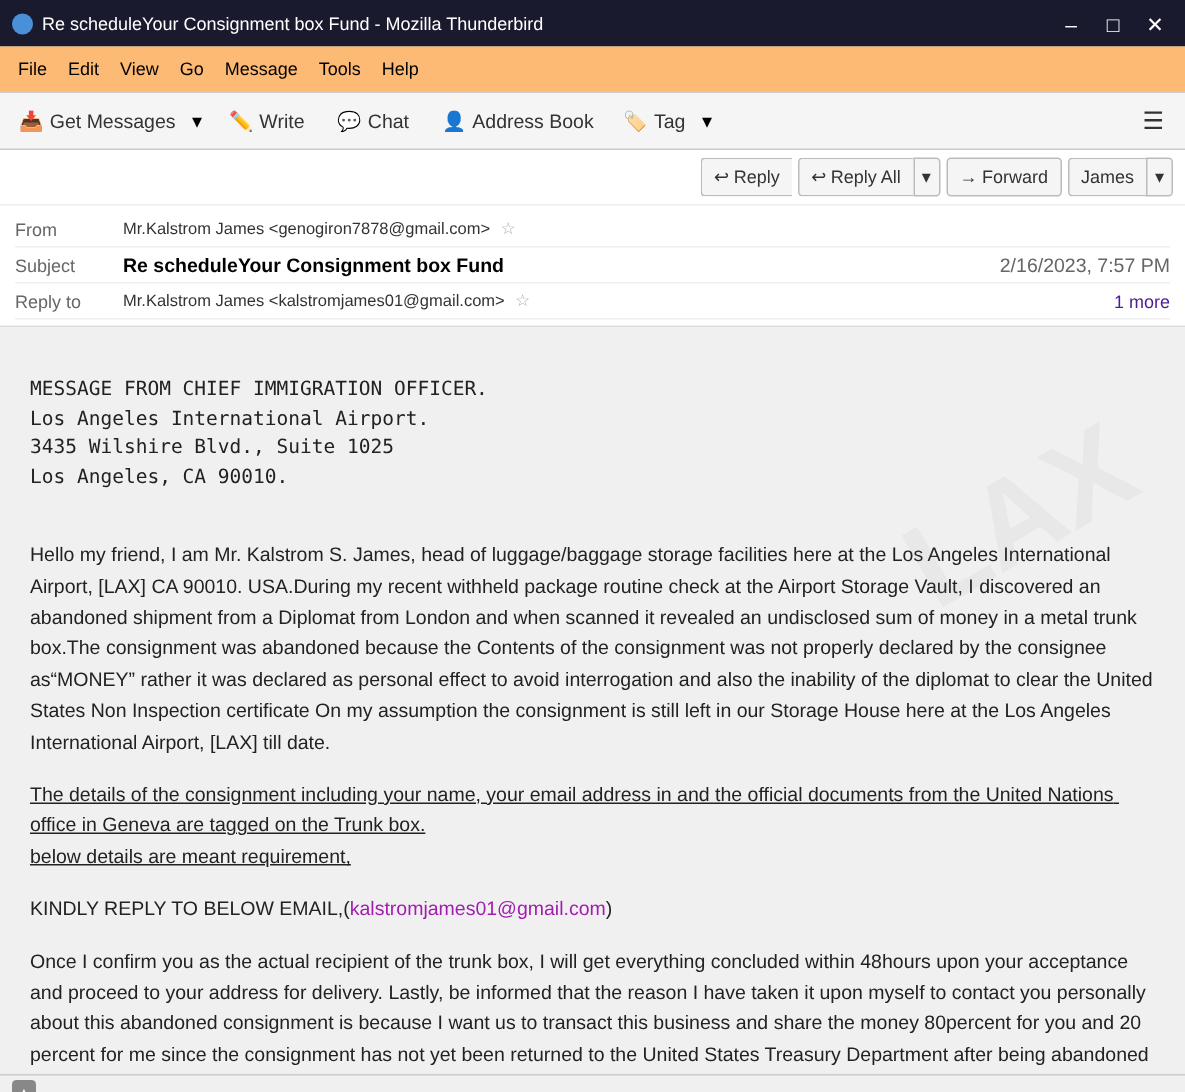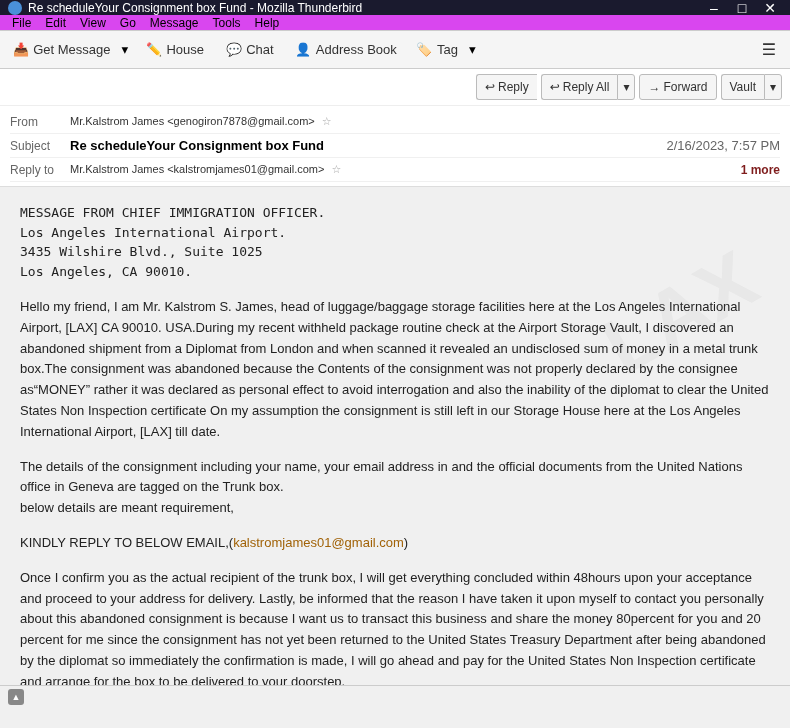--- a/index.html
+++ b/index.html
@@ -13,21 +13,21 @@
     }
 
     
     .title-bar {
       background: #1a1a2e;
       color: #fff;
       display: flex;
       align-items: center;
       justify-content: space-between;
       padding: 4px 8px;
-      height: 15px;
+      height: 31px;
       font-size: 12px;
     }
     .title-bar-left {
       display: flex;
       align-items: center;
       gap: 6px;
     }
     .title-bar-icon {
       width: 14px;
       height: 14px;
@@ -47,25 +47,25 @@
       color: #fff;
       cursor: pointer;
       font-size: 14px;
       display: flex;
       align-items: center;
       justify-content: center;
     }
 
     
     .menu-bar {
-      background: #d946ef;
+      background: #fdba74;
       display: flex;
       align-items: center;
       padding: 2px 6px;
-      height: 16px;
+      height: 31px;
       border-bottom: 1px solid #ccc;
       font-size: 12px;
       gap: 2px;
     }
     .menu-item {
       padding: 2px 6px;
       cursor: pointer;
       border-radius: 3px;
     }
 
@@ -174,20 +174,21 @@
     .email-fields {
       padding: 4px 10px;
     }
     .email-field-row {
       display: flex;
       align-items: center;
       padding: 3px 0;
       font-size: 12px;
       border-bottom: 1px solid #f0f0f0;
       min-height: 24px;
+      gap: 12px;
     }
     .field-label {
       color: #666;
       width: 60px;
       flex-shrink: 0;
       font-size: 12px;
     }
     .field-value {
       flex: 1;
       color: #333;
@@ -202,39 +203,39 @@
       margin-left: auto;
       color: #666;
       font-size: 13px;
     }
     .star-icon {
       color: #aaa;
       margin-left: 4px;
       cursor: pointer;
     }
     .email-link {
-      color: #a16207;
+      color: #a21caf;
       text-decoration: none;
     }
     .more-link {
-      color: #7f1d1d;
-      font-weight: bold;
+      color: #4c1d95;
+      font-weight: normal;
       font-size: 12px;
       cursor: pointer;
     }
     .to-avatar {
       width: 24px;
       height: 16px;
       background: #888;
       border-radius: 3px;
       display: inline-block;
       margin-right: 4px;
     }
     .email-content {
-      padding: 16px 20px;
+      padding: 32px 20px;
       font-size: 13px;
       line-height: 1.5;
       color: #222;
       font-family: monospace;
       white-space: pre-wrap;
       word-wrap: break-word;
     }
     .watermark {
       position: absolute;
       right: 30px;
@@ -312,28 +313,28 @@
   <span class="menu-item">Go</span>
   <span class="menu-item">Message</span>
   <span class="menu-item">Tools</span>
   <span class="menu-item">Help</span>
 </div>
 
 <div class="toolbar">
   <div class="toolbar-btn-with-arrow">
     <button class="main-btn">
       <span>📥</span>
-      <span>Get Message</span>
+      <span>Get Messages</span>
     </button>
     <button class="arrow-btn">▾</button>
   </div>
 
   <button class="toolbar-btn">
     <span>✏️</span>
-    <span>House</span>
+    <span>Write</span>
   </button>
 
   <button class="toolbar-btn">
     <span>💬</span>
     <span>Chat</span>
   </button>
 
   <button class="toolbar-btn">
     <span>👤</span>
     <span>Address Book</span>
@@ -371,21 +372,21 @@
         <button class="action-btn arrow">▾</button>
       </div>
 
       <button class="action-btn">
         <span>→</span>
         <span>Forward</span>
       </button>
 
       <div class="action-btn-group">
         <button class="action-btn main">
-          <span>Vault</span>
+          <span>James</span>
         </button>
         <button class="action-btn arrow">▾</button>
       </div>
     </div>
 
     <div class="email-fields">
       <div class="email-field-row">
         <span class="field-label">From</span>
         <span class="field-value">
           <span>Mr.Kalstrom James &lt;genogiron7878@gmail.com&gt;</span>
@@ -417,21 +418,21 @@
         <div class="watermark">LAX</div>
 
         <div class="email-content">MESSAGE FROM CHIEF IMMIGRATION OFFICER.
 Los Angeles International Airport.
 3435 Wilshire Blvd., Suite 1025
 Los Angeles, CA 90010.</div>
 
         <div style="padding: 0 20px 10px 20px; font-size: 13px; line-height: 1.6; color: #222; font-family: Arial, sans-serif;">
           <p style="margin-bottom: 14px;">Hello my friend, I am Mr. Kalstrom S. James, head of luggage/baggage storage facilities here at the Los Angeles International Airport, [LAX] CA 90010. USA.During my recent withheld package routine check at the Airport Storage Vault, I discovered an abandoned shipment from a Diplomat from London and when scanned it revealed an undisclosed sum of money in a metal trunk box.The consignment was abandoned because the Contents of the consignment was not properly declared by the consignee as“MONEY” rather it was declared as personal effect to avoid interrogation and also the inability of the diplomat to clear the United States Non Inspection  certificate On my assumption the consignment is still left in our Storage House here at the Los Angeles International Airport, [LAX] till date.</p>
 
-          <p style="margin-bottom: 14px; white-space: pre-wrap;">The details of the consignment including your name, your email address in and the official documents from the United Nations office in Geneva are tagged on the Trunk box.
+          <p style="margin-bottom: 14px; white-space: pre-wrap; text-decoration: underline;">The details of the consignment including your name, your email address in and the official documents from the United Nations office in Geneva are tagged on the Trunk box.
 below details are meant requirement,</p>
 
 
           <div style="margin-bottom: 14px;">
             <span>KINDLY REPLY TO BELOW EMAIL,(</span><a href="#" class="email-link">kalstromjames01@gmail.com</a><span>)</span>
           </div>
 
           <p style="margin-bottom: 14px;">Once I confirm you as the actual recipient of the trunk box, I will get everything concluded within 48hours upon your acceptance and proceed to your address for delivery. Lastly, be informed that the reason I have taken it upon myself to contact you personally about this abandoned consignment is because I want us to transact this business and share the money 80percent for you and 20 percent for me since the consignment has not yet been returned to the United States Treasury Department after being abandoned by the diplomat so immediately the confirmation is made, I will go ahead and pay for the United States Non Inspection certificate and arrange for the box to be delivered to your doorstep.</p>
         </div>
       </div>

